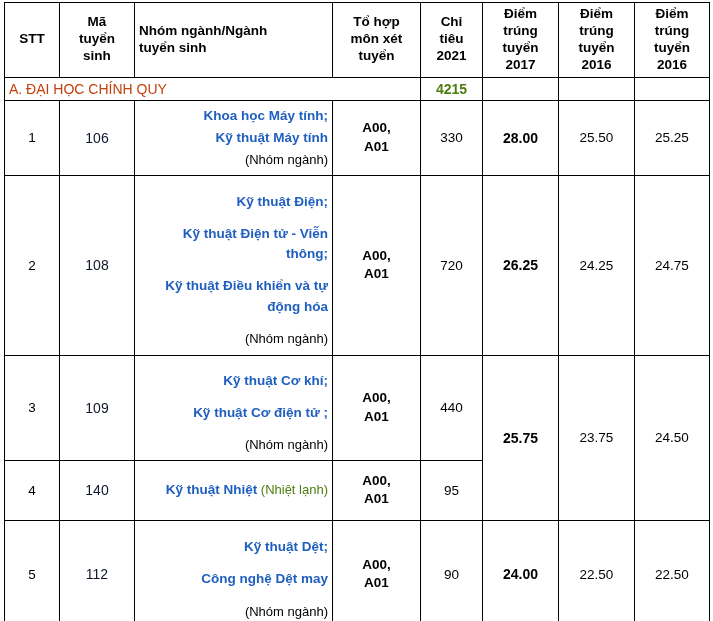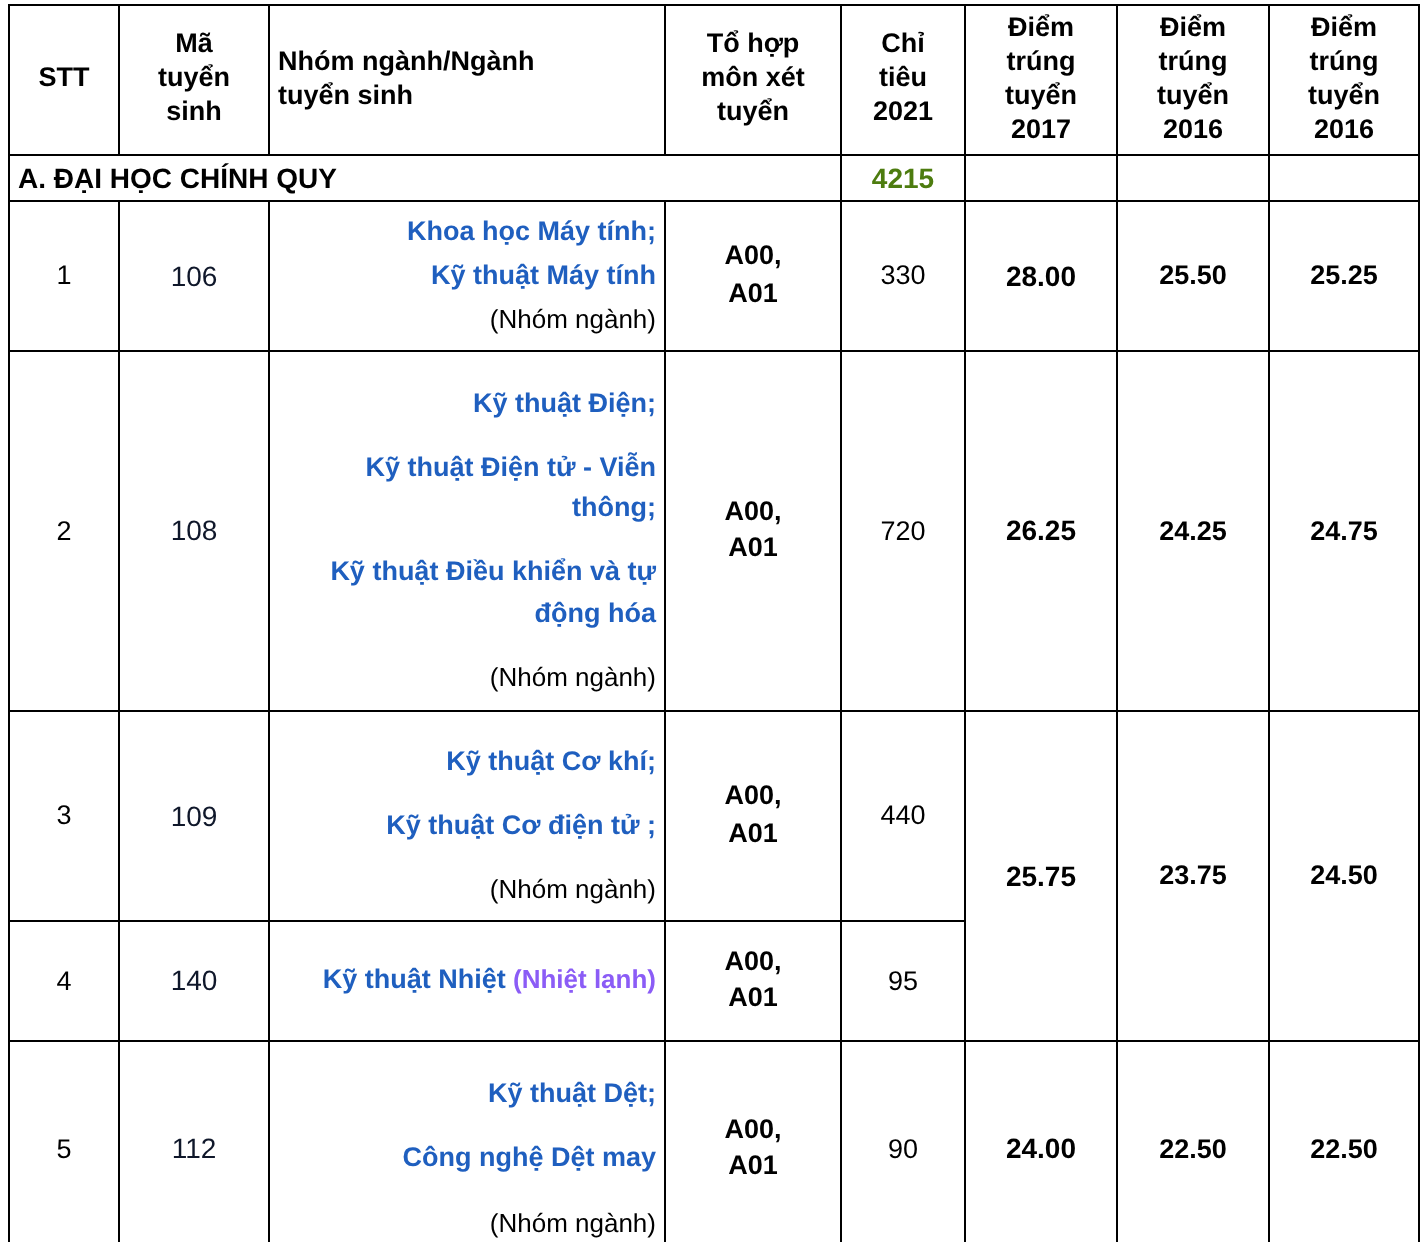--- a/index.html
+++ b/index.html
@@ -42,22 +42,22 @@
   col.c-ma{width:75px;}
   col.c-nganh{width:198px;}
   col.c-tohop{width:88px;}
   col.c-chitieu{width:62px;}
   col.c-d2017{width:76px;}
   col.c-d2016{width:76px;}
   col.c-d2015{width:75px;}
   .c-left{text-align:left;}
 
   .section-row td{
-    font-weight:bold;
-    color:#000000;
+    font-weight:normal;
+    color:#c2410c;
     font-size:14px;
     padding:4px 6px;
   }
   .section-row .section-quota{
     color:#4d7c0f;
     font-weight:bold;
     text-align:center;
     font-size:14px;
   }
 
@@ -77,22 +77,22 @@
     font-size:13.5px;
     line-height:1.5;
     text-align:right;
   }
   .nganh .grp{
     color:#000000;
     font-weight:normal;
     font-size:13px;
   }
   .nganh .plain{
-    color:#8b5cf6;
-    font-weight:bold;
+    color:#4d7c0f;
+    font-weight:normal;
     font-size:13px;
   }
   .nganh .line{display:block;margin:2px 0;}
   .nganh .line.sp{margin:12px 0;}
   .tohop{
     text-align:center;
     font-weight:bold;
     font-size:13.5px;
     line-height:1.35;
   }
@@ -101,21 +101,20 @@
     font-size:13.5px;
   }
   .d-bold{
     text-align:center;
     font-weight:bold;
     font-size:14px;
   }
   .d-norm{
     text-align:center;
     font-size:13.5px;
-    font-weight:bold;
   }
 </style>
 </head>
 <body>
 
 <div class="sheet">
   <table class="admissions">
     <colgroup>
       <col class="c-stt">
       <col class="c-ma">

